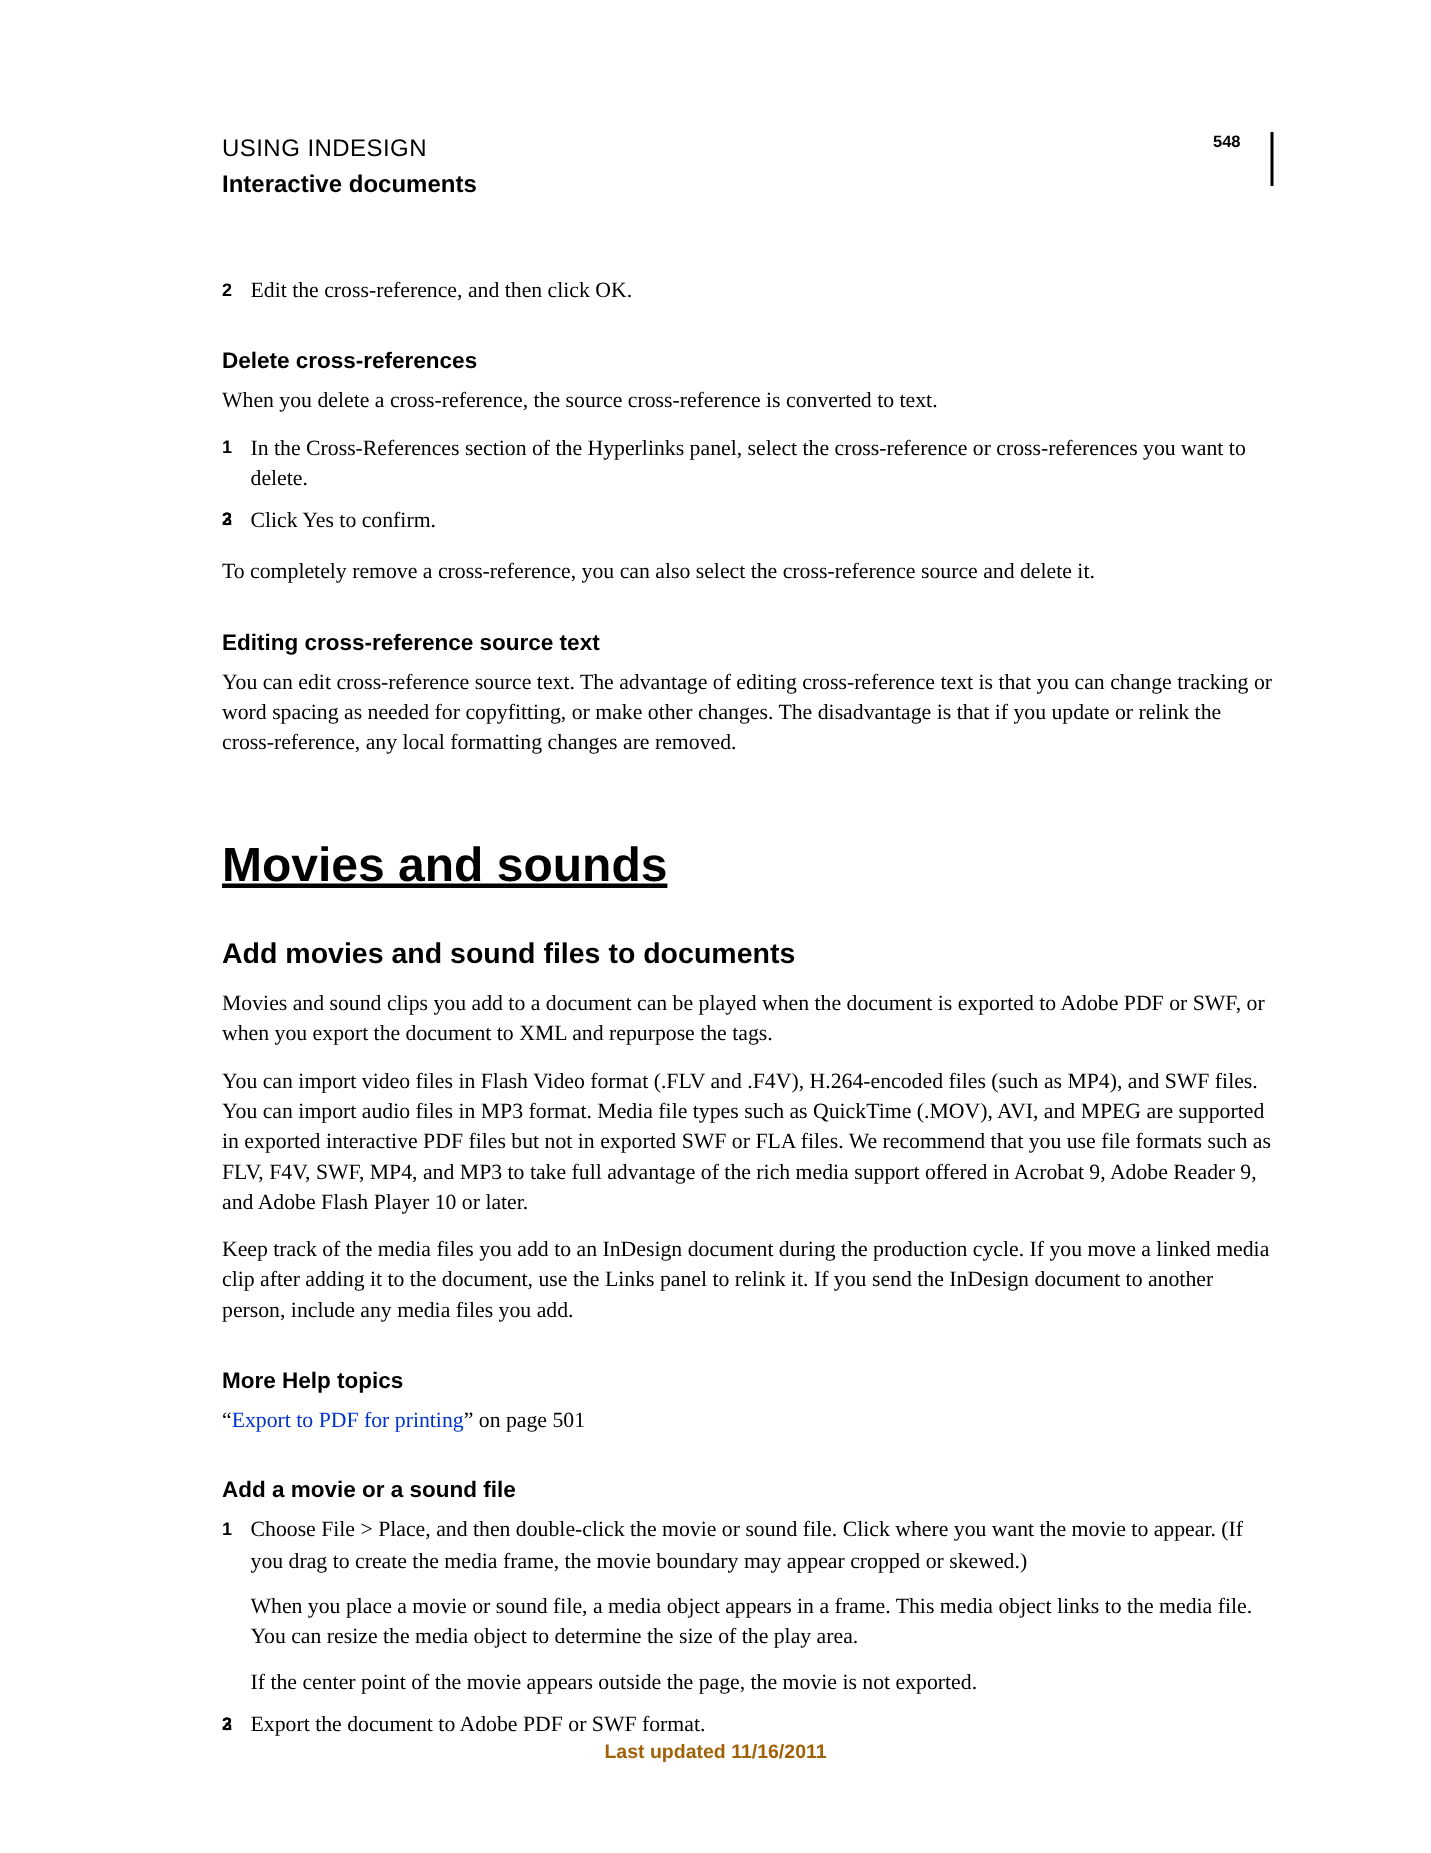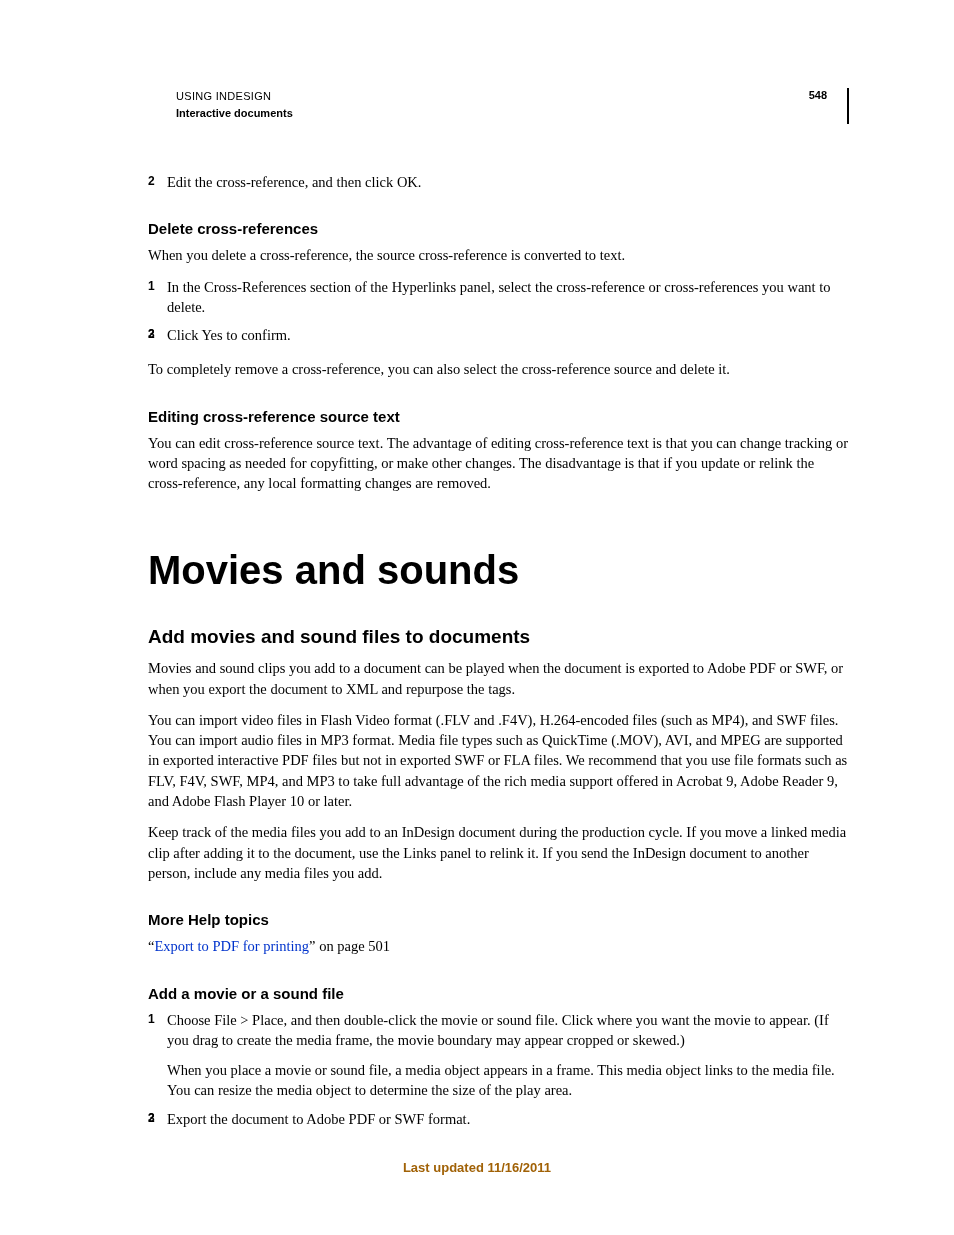--- a/index.html
+++ b/index.html
@@ -14,23 +14,22 @@
     position: relative;
     padding: 88px 105px 0 148px;
   }
   .header {
     display: flex;
     justify-content: space-between;
     align-items: flex-start;
     margin-bottom: 48px;
   }
   .header-left {
-    font-size: 11px;
+    font-size: 16px;
     line-height: 1.5;
-    margin-left: 28px;
   }
   .header-line1 { font-family: "Myriad Pro", Arial, sans-serif; letter-spacing: 0.3px; }
   .header-line2 { font-family: "Myriad Pro", Arial, sans-serif; font-weight: bold; }
   .header-right {
     display: flex;
     align-items: flex-start;
     gap: 20px;
   }
   .page-num {
     font-family: "Myriad Pro", Arial, sans-serif;
@@ -66,23 +65,24 @@
     font-weight: bold;
     font-size: 15px;
     margin-top: 26px;
     margin-bottom: 6px;
     letter-spacing: 0px;
   }
   .para { margin-bottom: 11px; }
   .h1 {
     font-family: "Myriad Pro", Arial, sans-serif;
     font-weight: bold;
-    font-size: 40px;
+    font-size: 32px;
     margin-top: 48px;
     margin-bottom: 26px;
+    text-decoration: underline;
   }
   .h2 {
     font-family: "Myriad Pro", Arial, sans-serif;
     font-weight: bold;
     font-size: 19px;
     margin-bottom: 8px;
   }
   .link { color: #0033cc; text-align: right; }
   .q { color: #000; }
   .footer {
@@ -148,20 +148,21 @@
 <p class="para">
   <span class="q">“</span><span class="link">Export to PDF for printing</span><span class="q">” on page 501</span>
 </p>
 
 <div class="h3">Add a movie or a sound file</div>
 <ul class="step-list">
   <li>
     <span class="num">1</span>
     <span>Choose File &gt; Place, and then double-click the movie or sound file. Click where you want the movie to appear. (If you drag to create the media frame, the movie boundary may appear cropped or skewed.)</span>
     <p class="step-sub">When you place a movie or sound file, a media object appears in a frame. This media object links to the media file. You can resize the media object to determine the size of the play area.</p>
+    <p class="step-sub">If the center point of the movie appears outside the page, the movie is not exported.</p>
   </li>
   <li>
     <span class="num">2</span>
   </li>
   <li>
     <span class="num">3</span>
     <span>Export the document to Adobe PDF or SWF format.</span>
   </li>
 </ul>
 

